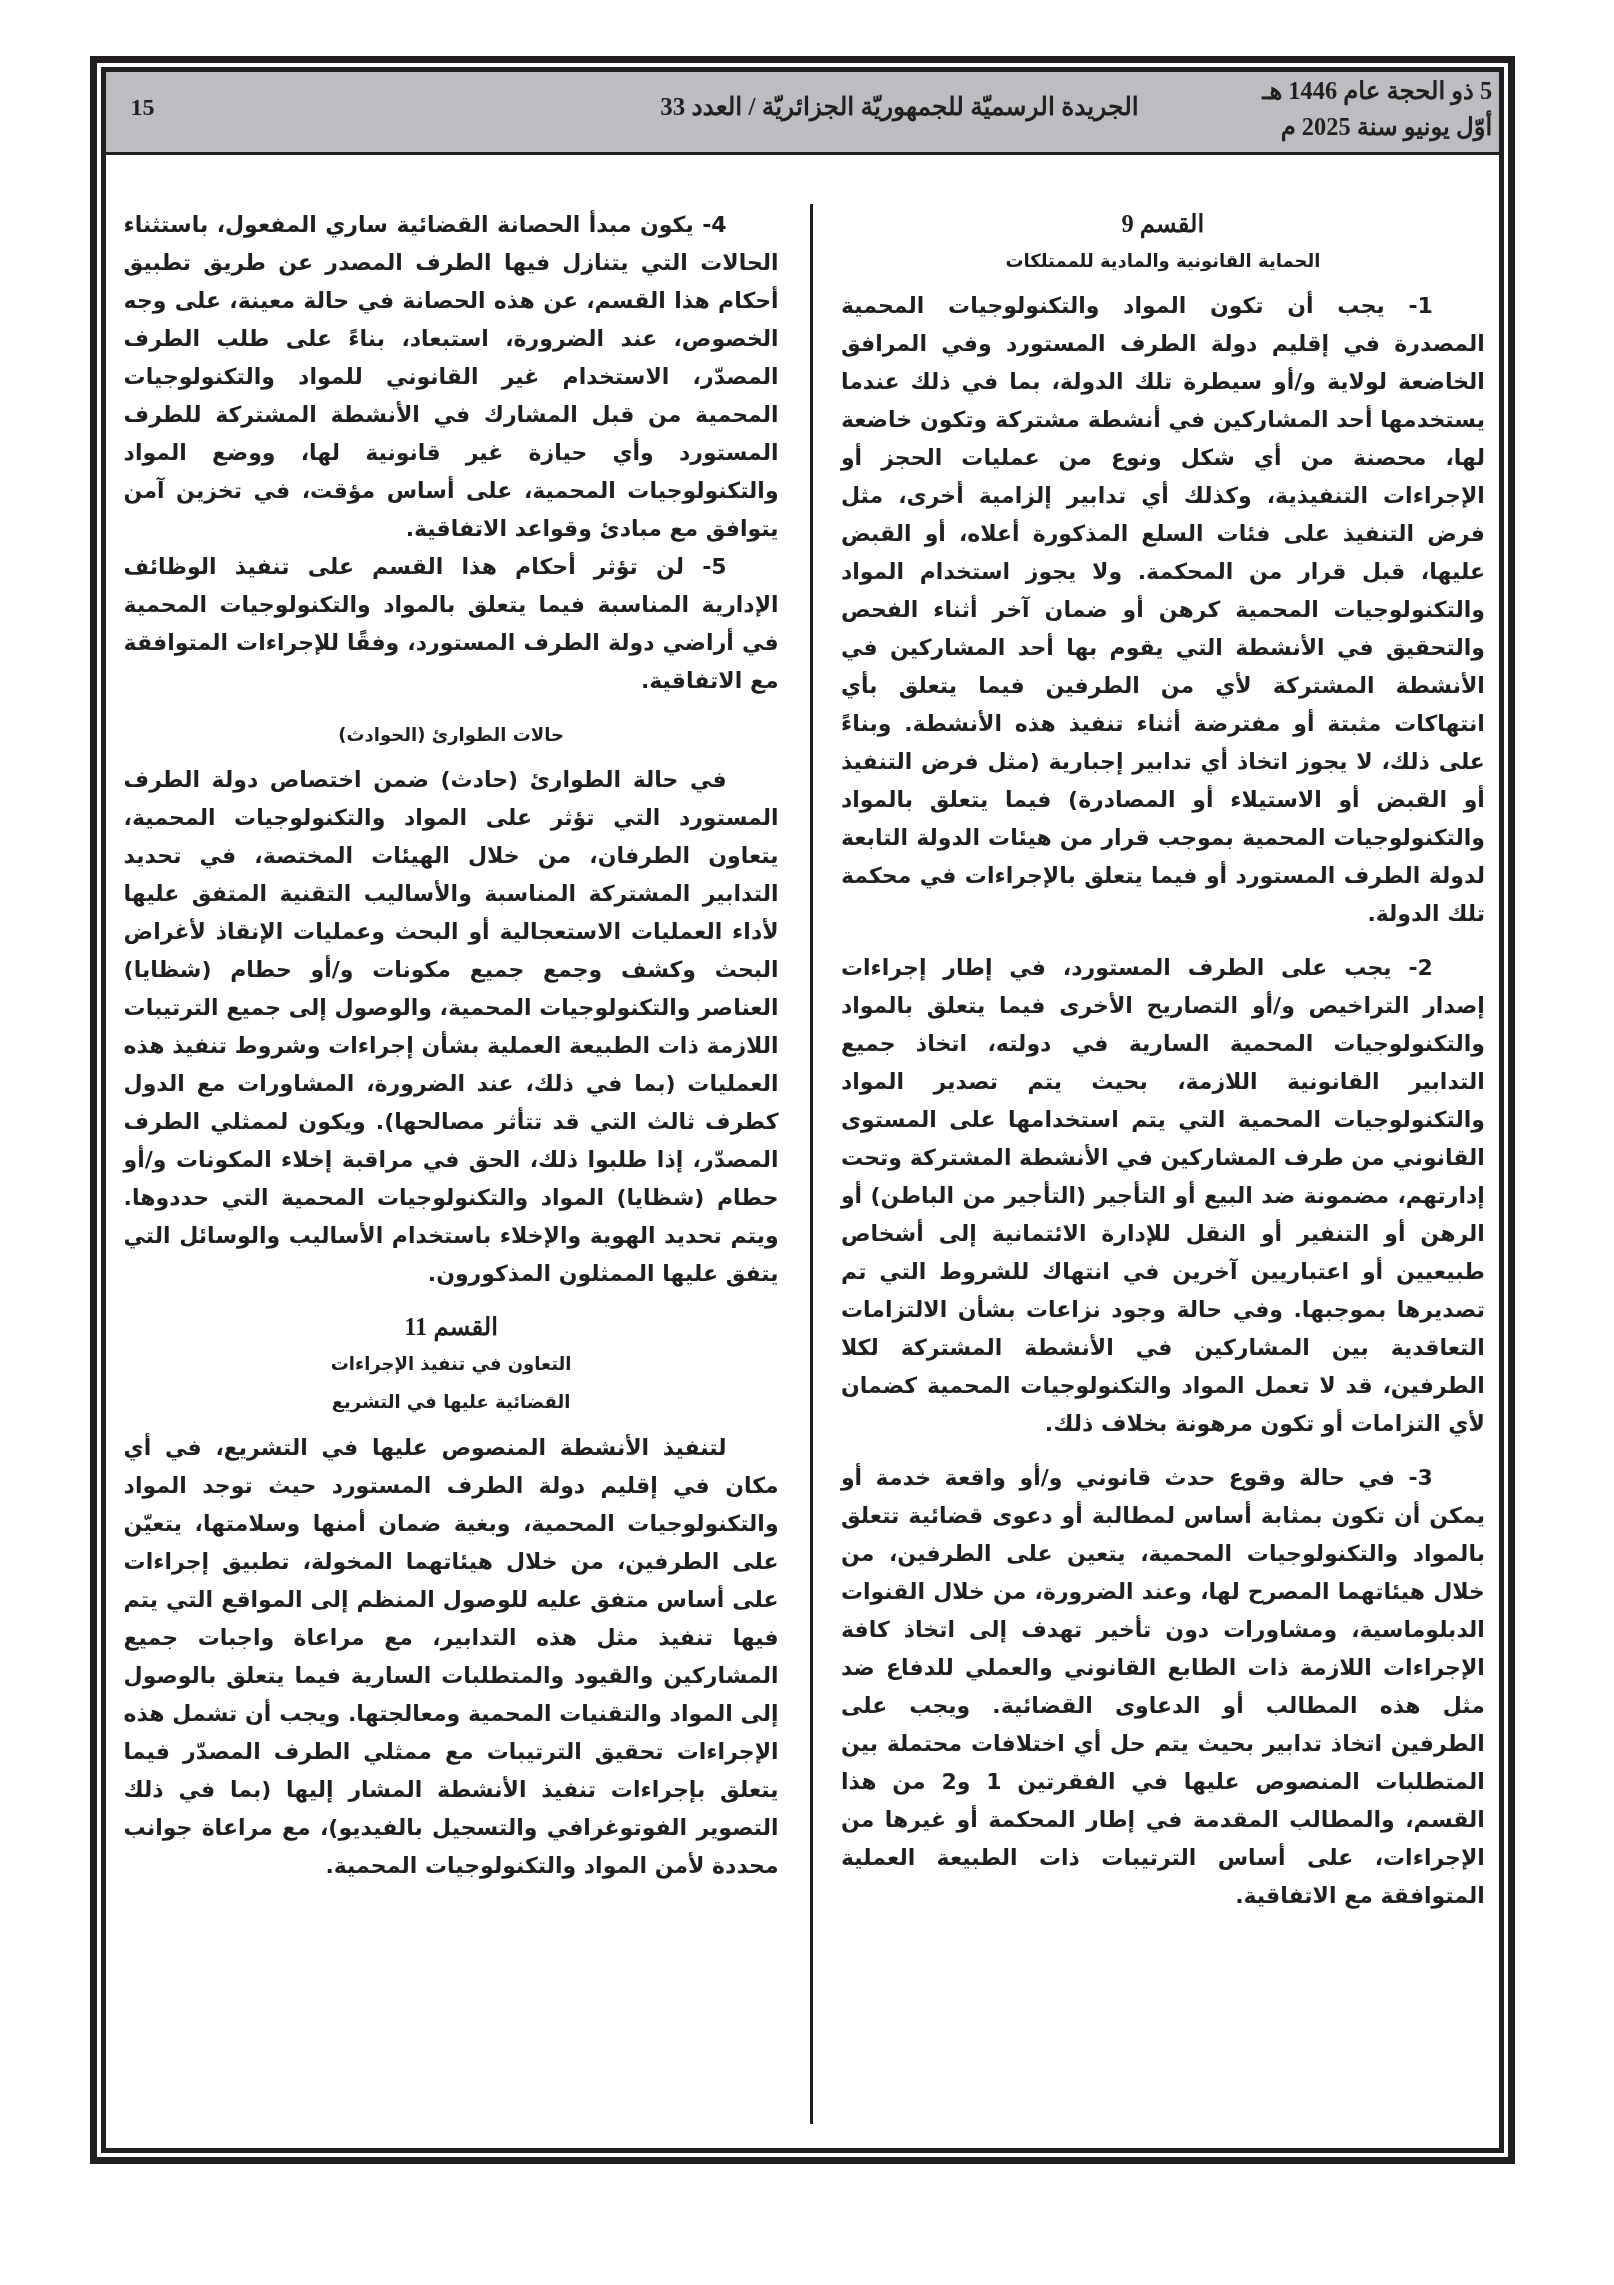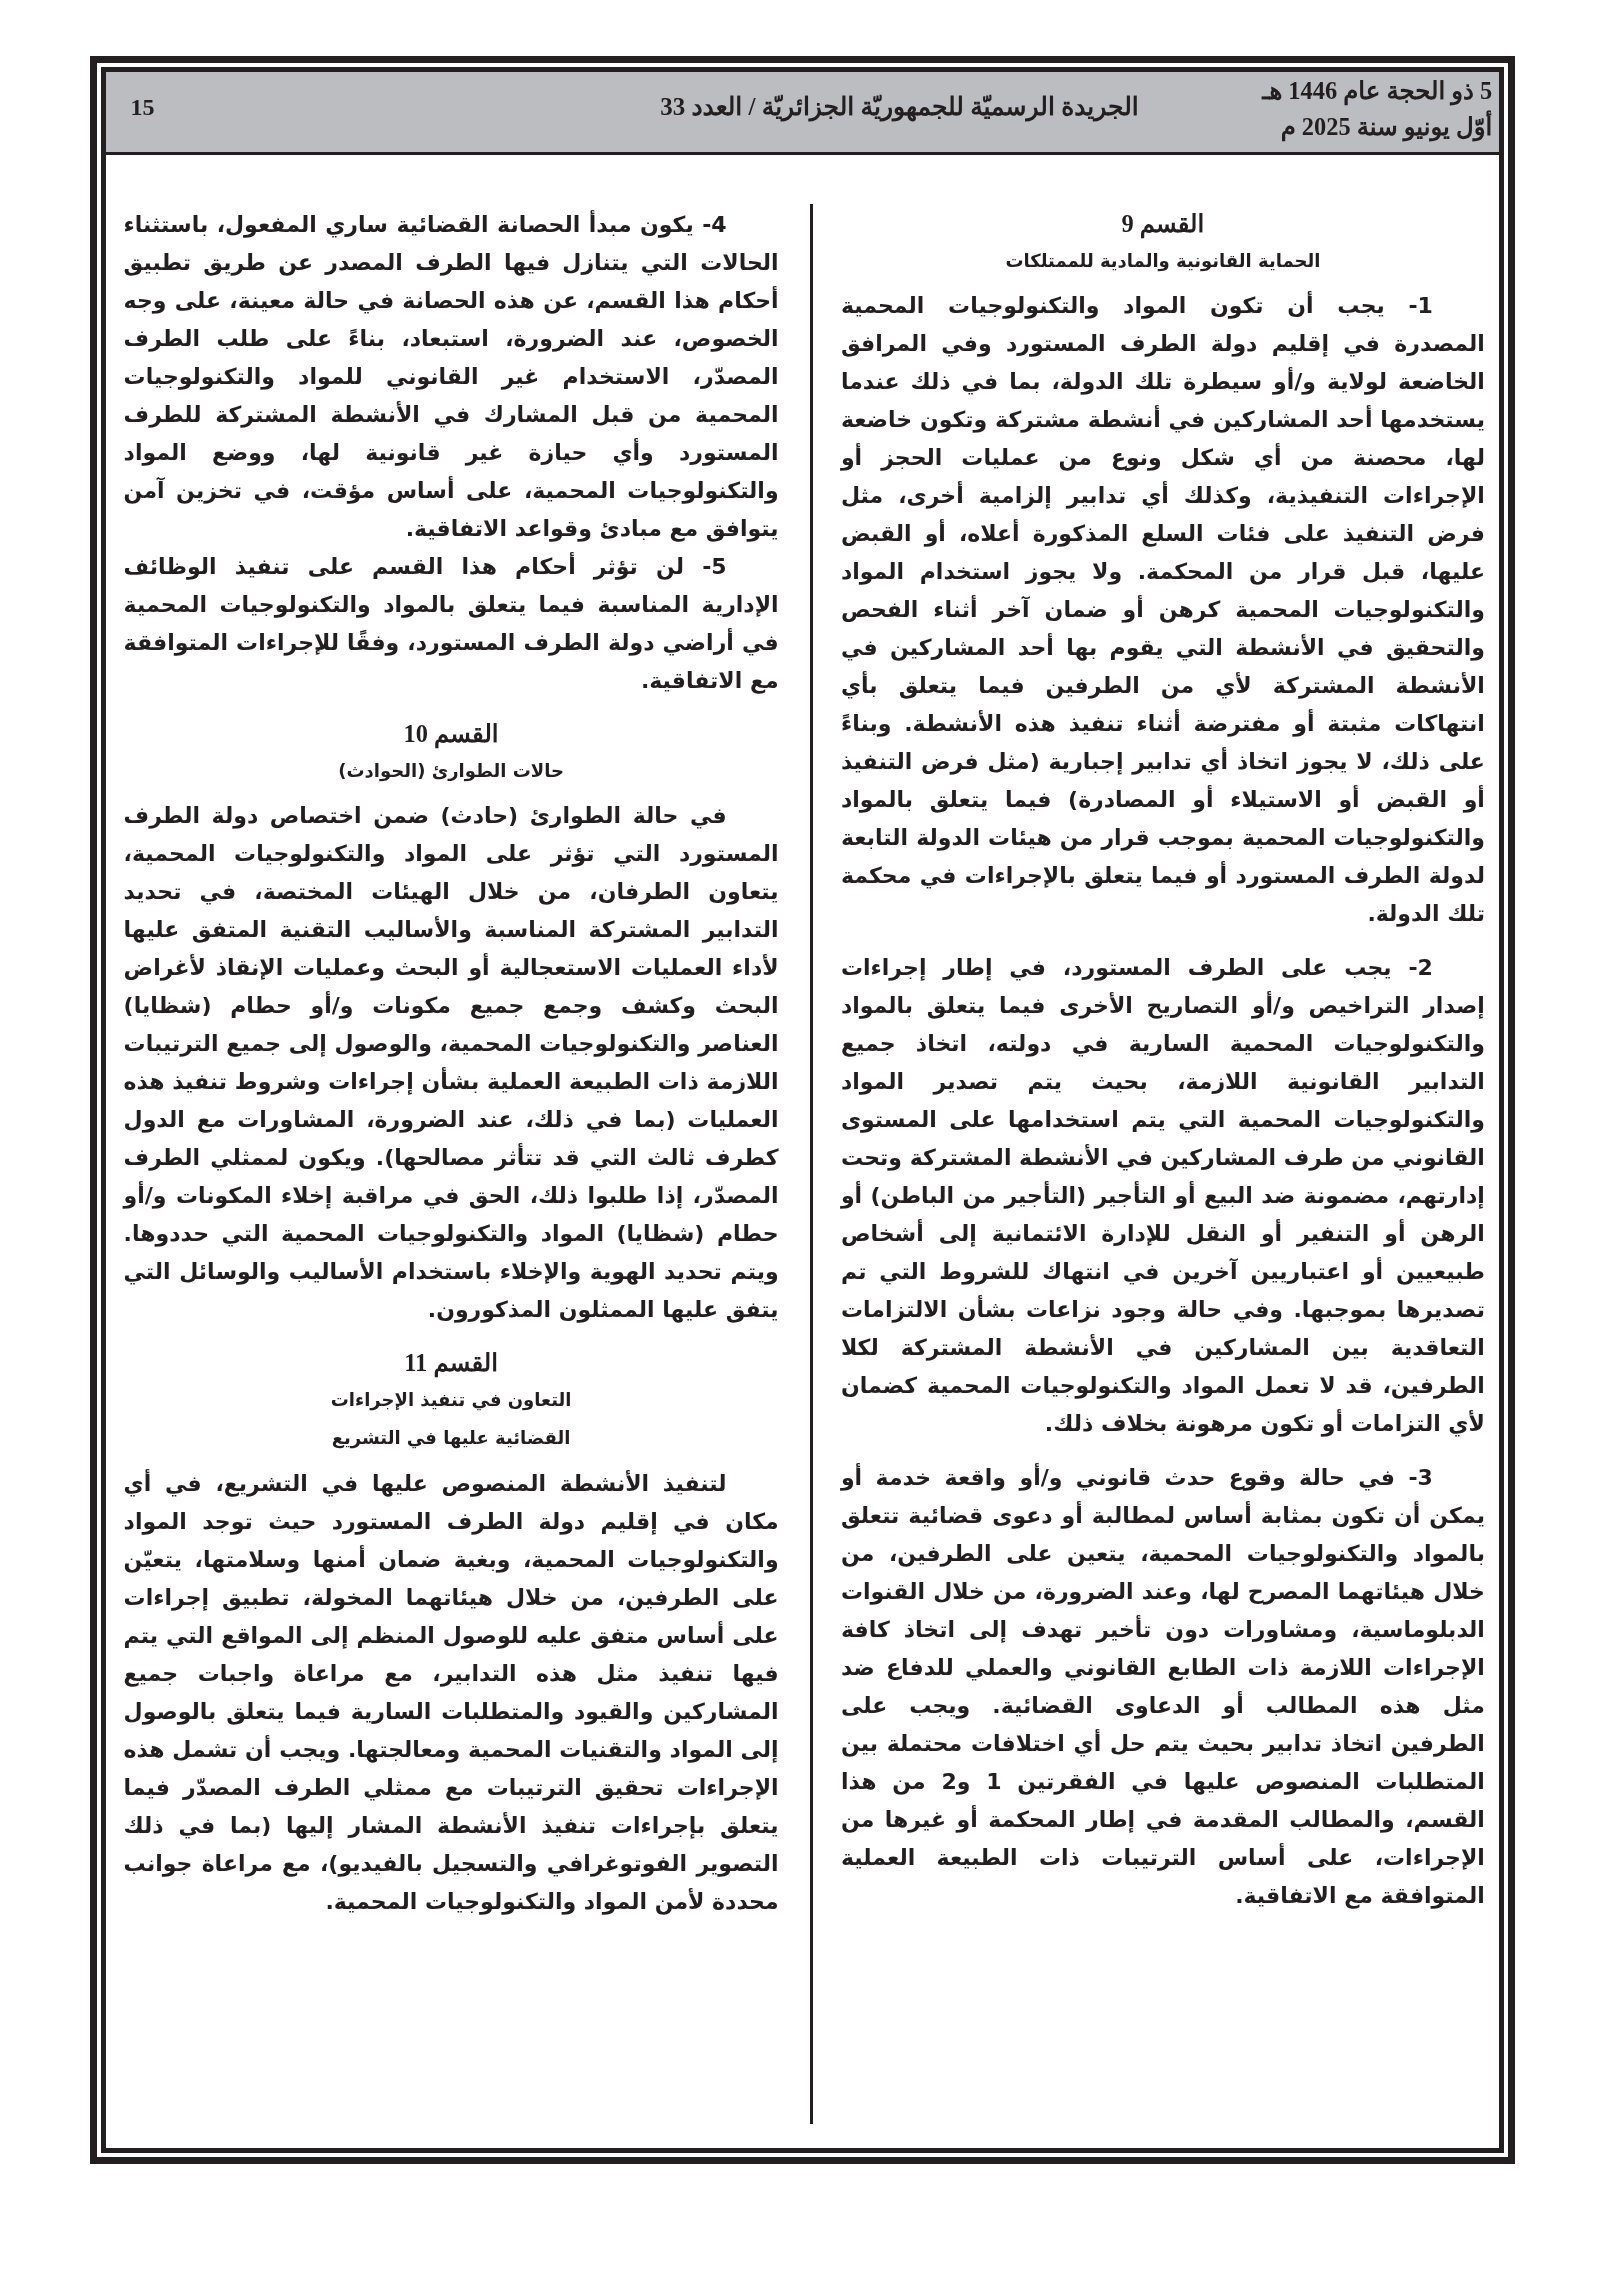--- a/index.html
+++ b/index.html
@@ -45,21 +45,20 @@
       <h3 class="sec-title">الحماية القانونية والمادية للممتلكات</h3>
       <p>1- يجب أن تكون المواد والتكنولوجيات المحمية المصدرة في إقليم دولة الطرف المستورد وفي المرافق الخاضعة لولاية و/أو سيطرة تلك الدولة، بما في ذلك عندما يستخدمها أحد المشاركين في أنشطة مشتركة وتكون خاضعة لها، محصنة من أي شكل ونوع من عمليات الحجز أو الإجراءات التنفيذية، وكذلك أي تدابير إلزامية أخرى، مثل فرض التنفيذ على فئات السلع المذكورة أعلاه، أو القبض عليها، قبل قرار من المحكمة. ولا يجوز استخدام المواد والتكنولوجيات المحمية كرهن أو ضمان آخر أثناء الفحص والتحقيق في الأنشطة التي يقوم بها أحد المشاركين في الأنشطة المشتركة لأي من الطرفين فيما يتعلق بأي انتهاكات مثبتة أو مفترضة أثناء تنفيذ هذه الأنشطة. وبناءً على ذلك، لا يجوز اتخاذ أي تدابير إجبارية (مثل فرض التنفيذ أو القبض أو الاستيلاء أو المصادرة) فيما يتعلق بالمواد والتكنولوجيات المحمية بموجب قرار من هيئات الدولة التابعة لدولة الطرف المستورد أو فيما يتعلق بالإجراءات في محكمة تلك الدولة.</p>
       <p class="gap">2- يجب على الطرف المستورد، في إطار إجراءات إصدار التراخيص و/أو التصاريح الأخرى فيما يتعلق بالمواد والتكنولوجيات المحمية السارية في دولته، اتخاذ جميع التدابير القانونية اللازمة، بحيث يتم تصدير المواد والتكنولوجيات المحمية التي يتم استخدامها على المستوى القانوني من طرف المشاركين في الأنشطة المشتركة وتحت إدارتهم، مضمونة ضد البيع أو التأجير (التأجير من الباطن) أو الرهن أو التنفير أو النقل للإدارة الائتمانية إلى أشخاص طبيعيين أو اعتباريين آخرين في انتهاك للشروط التي تم تصديرها بموجبها. وفي حالة وجود نزاعات بشأن الالتزامات التعاقدية بين المشاركين في الأنشطة المشتركة لكلا الطرفين، قد لا تعمل المواد والتكنولوجيات المحمية كضمان لأي التزامات أو تكون مرهونة بخلاف ذلك.</p>
       <p class="gap">3- في حالة وقوع حدث قانوني و/أو واقعة خدمة أو يمكن أن تكون بمثابة أساس لمطالبة أو دعوى قضائية تتعلق بالمواد والتكنولوجيات المحمية، يتعين على الطرفين، من خلال هيئاتهما المصرح لها، وعند الضرورة، من خلال القنوات الدبلوماسية، ومشاورات دون تأخير تهدف إلى اتخاذ كافة الإجراءات اللازمة ذات الطابع القانوني والعملي للدفاع ضد مثل هذه المطالب أو الدعاوى القضائية. ويجب على الطرفين اتخاذ تدابير بحيث يتم حل أي اختلافات محتملة بين المتطلبات المنصوص عليها في الفقرتين 1 و2 من هذا القسم، والمطالب المقدمة في إطار المحكمة أو غيرها من الإجراءات، على أساس الترتيبات ذات الطبيعة العملية المتوافقة مع الاتفاقية.</p>
     </div>
 
     <div class="col col-left">
       <p>4- يكون مبدأ الحصانة القضائية ساري المفعول، باستثناء الحالات التي يتنازل فيها الطرف المصدر عن طريق تطبيق أحكام هذا القسم، عن هذه الحصانة في حالة معينة، على وجه الخصوص، عند الضرورة، استبعاد، بناءً على طلب الطرف المصدّر، الاستخدام غير القانوني للمواد والتكنولوجيات المحمية من قبل المشارك في الأنشطة المشتركة للطرف المستورد وأي حيازة غير قانونية لها، ووضع المواد والتكنولوجيات المحمية، على أساس مؤقت، في تخزين آمن يتوافق مع مبادئ وقواعد الاتفاقية.</p>
       <p>5- لن تؤثر أحكام هذا القسم على تنفيذ الوظائف الإدارية المناسبة فيما يتعلق بالمواد والتكنولوجيات المحمية في أراضي دولة الطرف المستورد، وفقًا للإجراءات المتوافقة مع الاتفاقية.</p>
       <div class="spacer-sm"></div>
-      <h2 class="sec-num">القسم 10</h2>
       <h3 class="sec-title">حالات الطوارئ (الحوادث)</h3>
       <p>في حالة الطوارئ (حادث) ضمن اختصاص دولة الطرف المستورد التي تؤثر على المواد والتكنولوجيات المحمية، يتعاون الطرفان، من خلال الهيئات المختصة، في تحديد التدابير المشتركة المناسبة والأساليب التقنية المتفق عليها لأداء العمليات الاستعجالية أو البحث وعمليات الإنقاذ لأغراض البحث وكشف وجمع جميع مكونات و/أو حطام (شظايا) العناصر والتكنولوجيات المحمية، والوصول إلى جميع الترتيبات اللازمة ذات الطبيعة العملية بشأن إجراءات وشروط تنفيذ هذه العمليات (بما في ذلك، عند الضرورة، المشاورات مع الدول كطرف ثالث التي قد تتأثر مصالحها). ويكون لممثلي الطرف المصدّر، إذا طلبوا ذلك، الحق في مراقبة إخلاء المكونات و/أو حطام (شظايا) المواد والتكنولوجيات المحمية التي حددوها. ويتم تحديد الهوية والإخلاء باستخدام الأساليب والوسائل التي يتفق عليها الممثلون المذكورون.</p>
       <div class="spacer-sm"></div>
       <h2 class="sec-num">القسم 11</h2>
       <h3 class="sec-title" style="margin-bottom:0">التعاون في تنفيذ الإجراءات</h3>
       <h3 class="sec-title">القضائية عليها في التشريع</h3>
       <p>لتنفيذ الأنشطة المنصوص عليها في التشريع، في أي مكان في إقليم دولة الطرف المستورد حيث توجد المواد والتكنولوجيات المحمية، وبغية ضمان أمنها وسلامتها، يتعيّن على الطرفين، من خلال هيئاتهما المخولة، تطبيق إجراءات على أساس متفق عليه للوصول المنظم إلى المواقع التي يتم فيها تنفيذ مثل هذه التدابير، مع مراعاة واجبات جميع المشاركين والقيود والمتطلبات السارية فيما يتعلق بالوصول إلى المواد والتقنيات المحمية ومعالجتها. ويجب أن تشمل هذه الإجراءات تحقيق الترتيبات مع ممثلي الطرف المصدّر فيما يتعلق بإجراءات تنفيذ الأنشطة المشار إليها (بما في ذلك التصوير الفوتوغرافي والتسجيل بالفيديو)، مع مراعاة جوانب محددة لأمن المواد والتكنولوجيات المحمية.</p>
     </div>
 
   </div>

